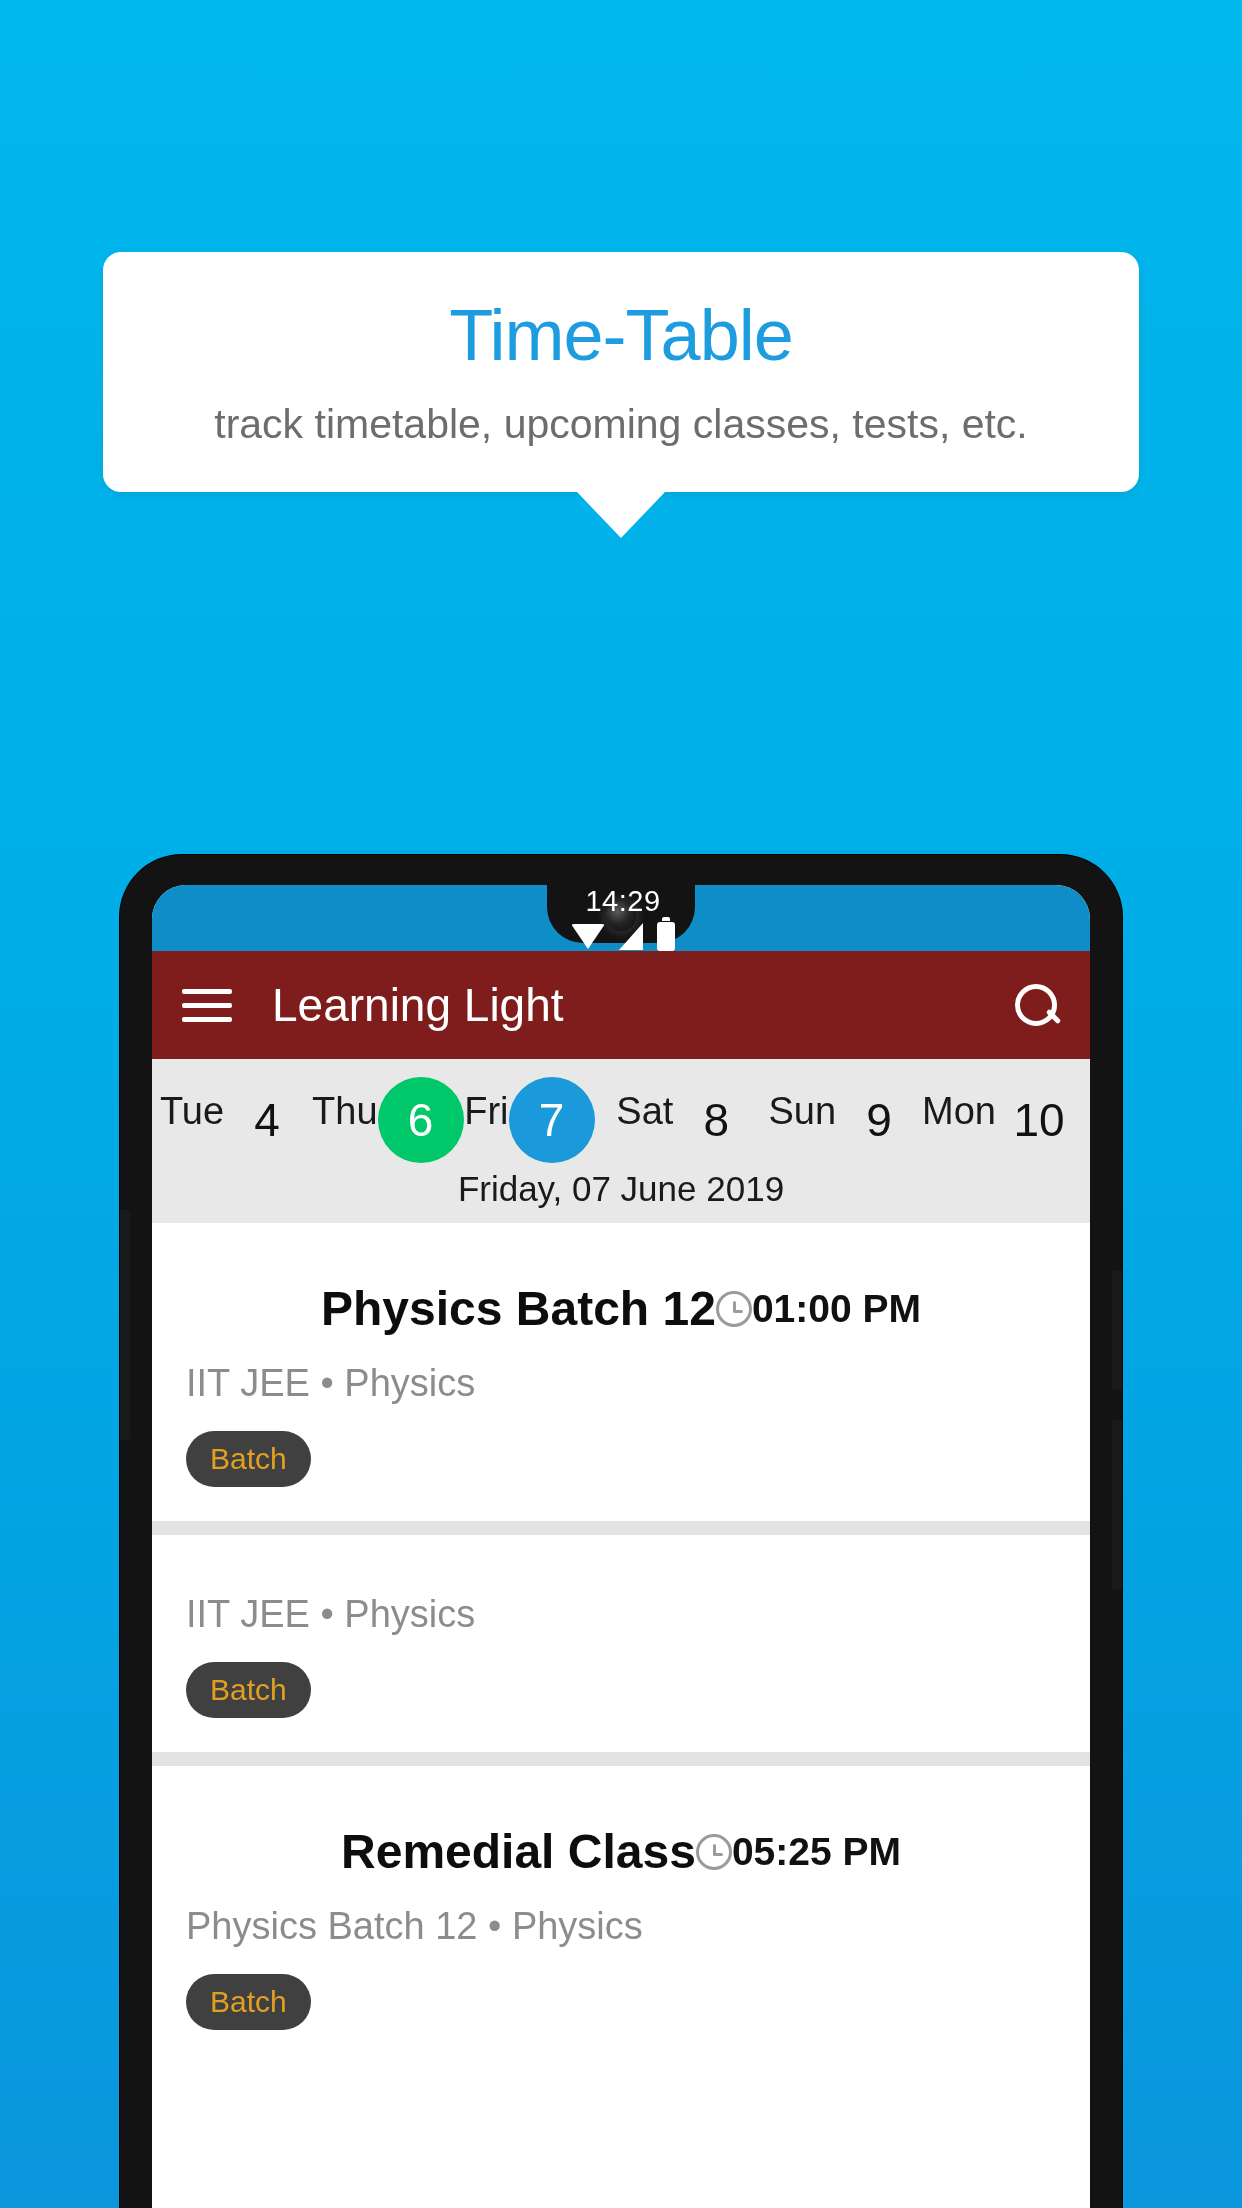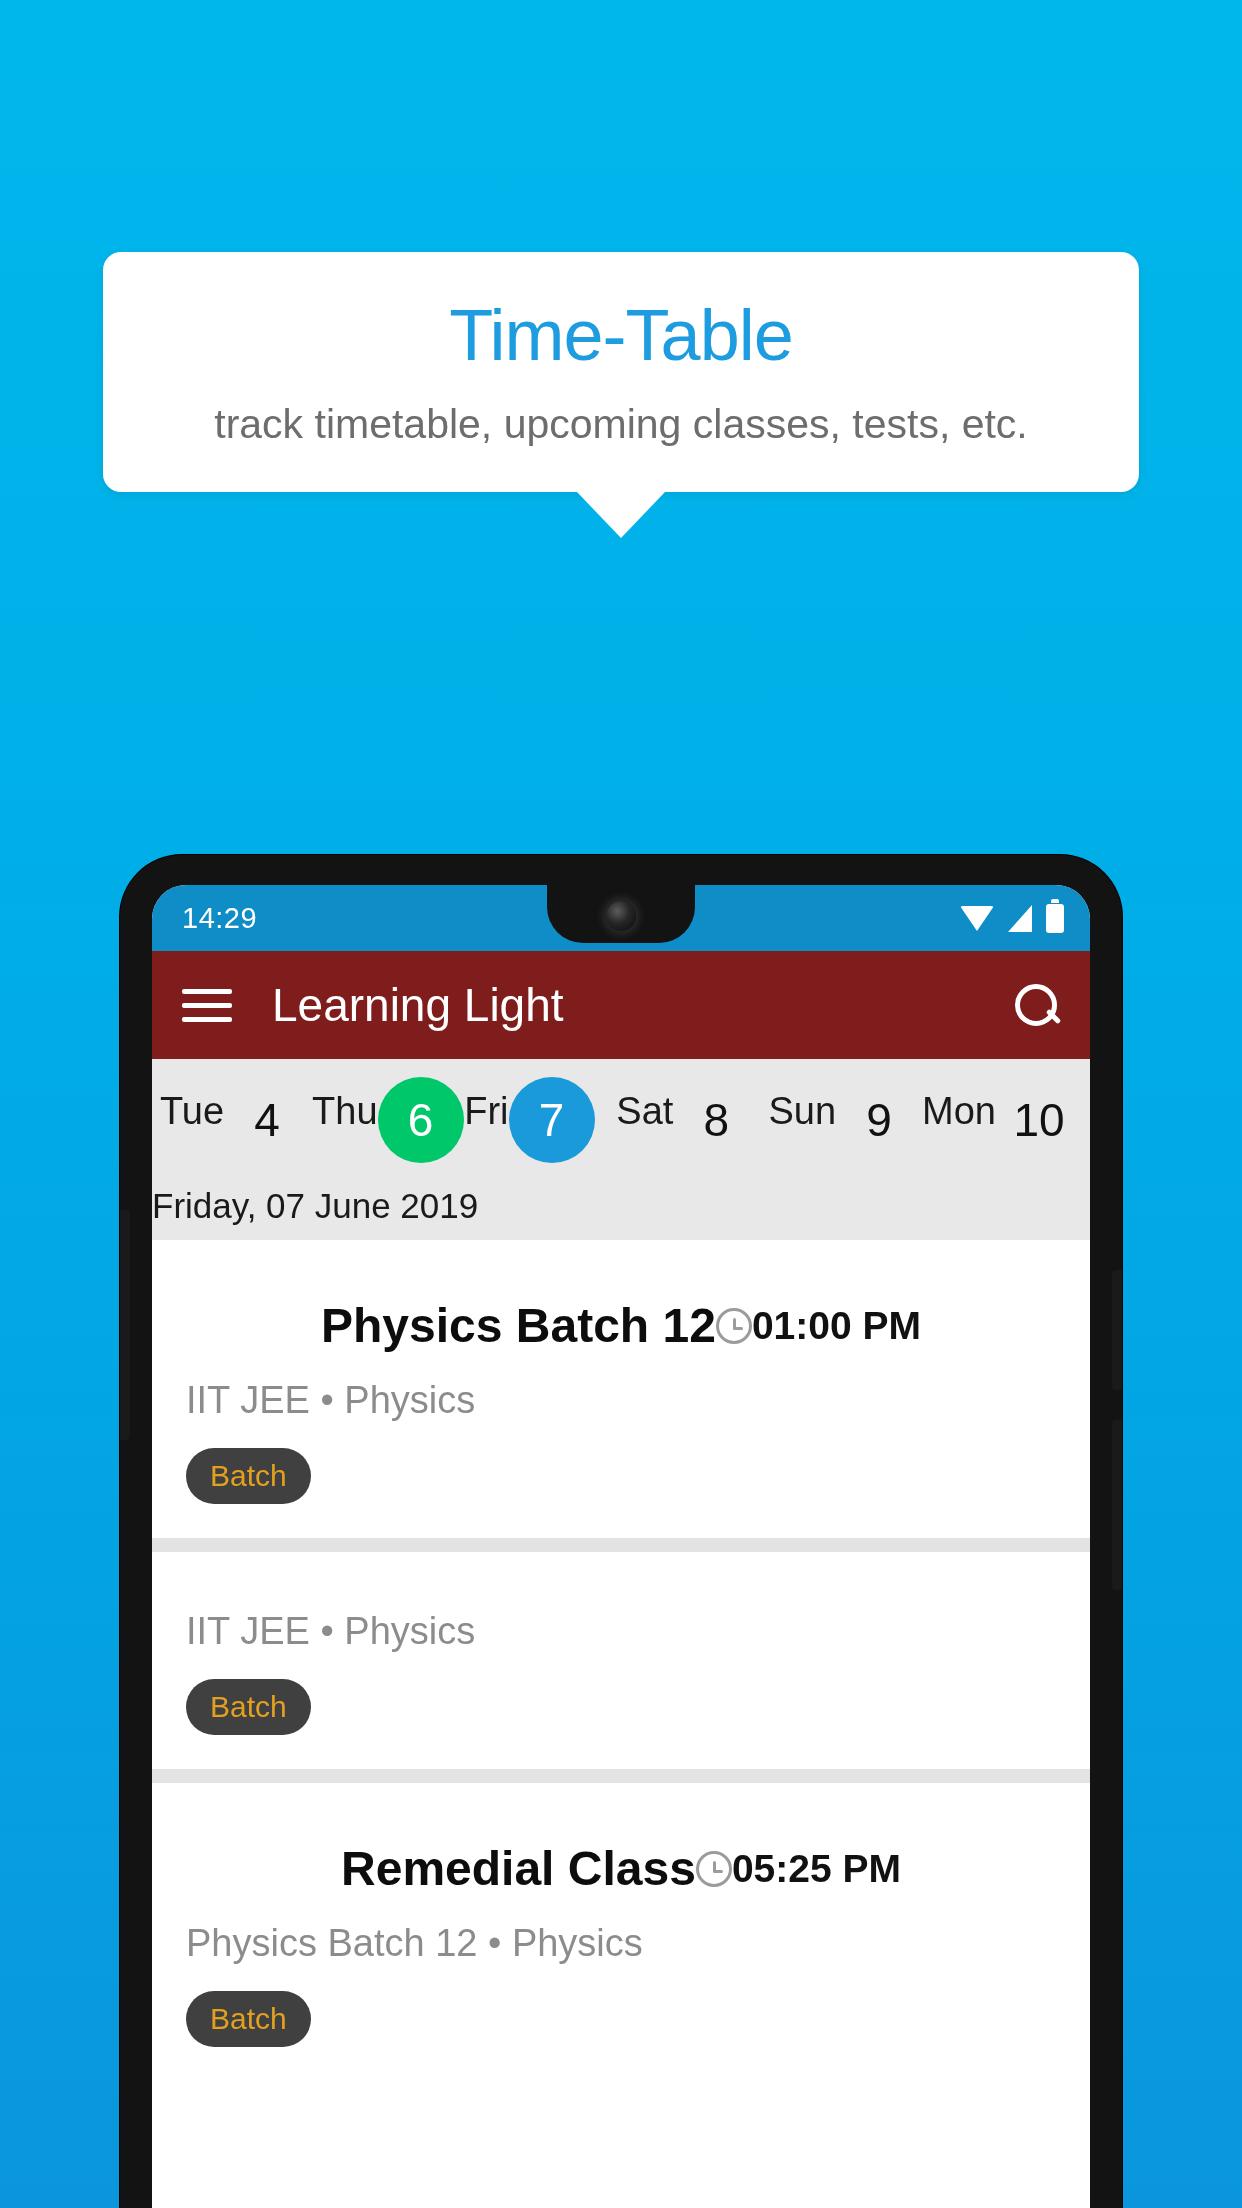--- a/index.html
+++ b/index.html
@@ -79,20 +79,21 @@
   .statusbar{
     position:relative;
     height:66px;
     background:#0f8dc7;
     color:#ffffff;
     display:flex;
     align-items:center;
     justify-content:space-between;
     padding:0 26px 0 30px;
     font-size:28px;
+    flex-direction:column;
   }
   .notch{
     position:absolute;
     left:50%; transform:translateX(-50%);
     top:0;
     width:148px; height:58px;
     background:#131313;
     border-radius:0 0 36px 36px;
   }
   .notch-camera{
@@ -174,23 +175,24 @@
     font-size:46px;
     color:#111;
     width:86px;height:86px;
     display:flex;align-items:center;justify-content:center;
     border-radius:50%;
     font-weight:400;
   }
   .day-num.green{ background:#00c86a; color:#fff; }
   .day-num.blue{ background:#1a9ada; color:#fff; }
   .date-label{
+    text-align:center;
     font-size:35px;
     color:#1a1a1a;
-    margin-top:23px;
+    margin-top:6px;
   }
 
   
   .eventlist{ background:#e3e3e3; }
   .event-card{
     background:#ffffff;
     padding:32px 34px 34px;
     margin-bottom:14px;
   }
   .event-top{

